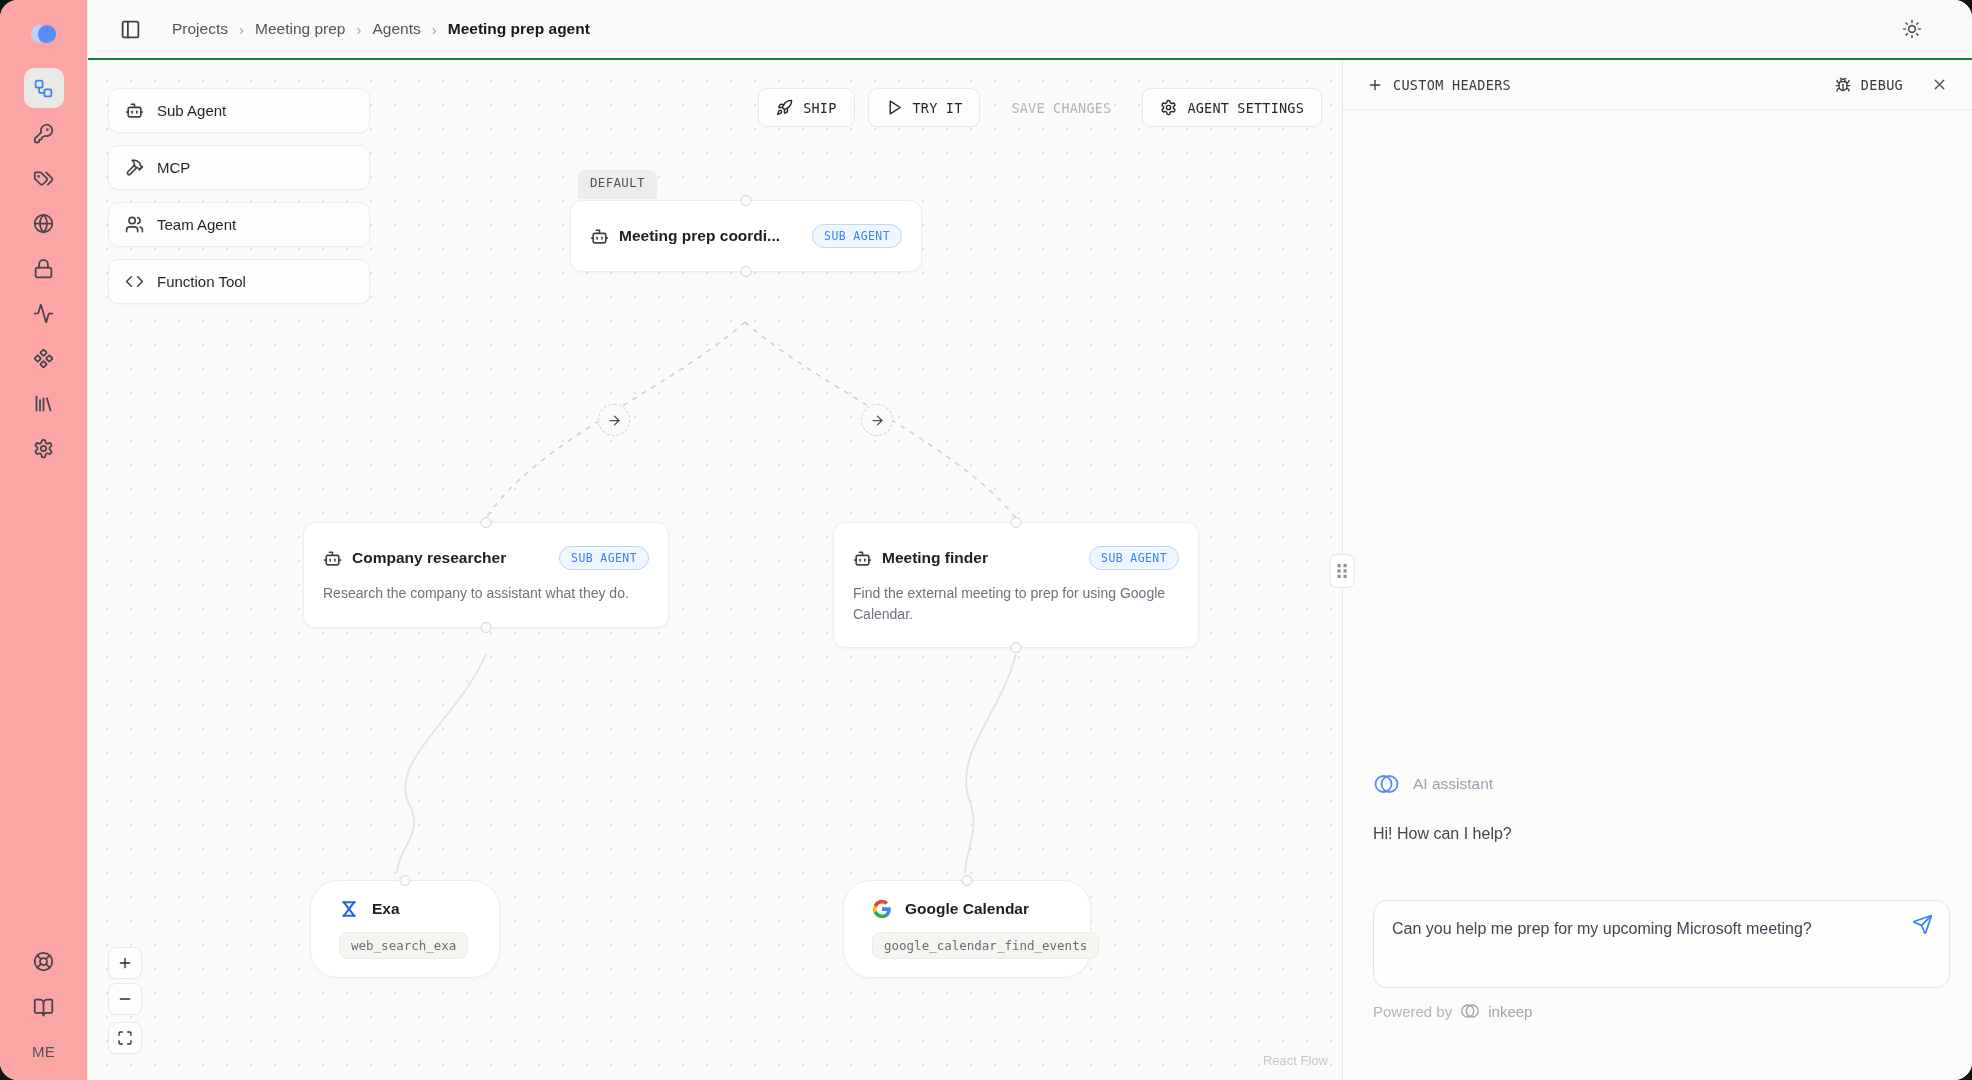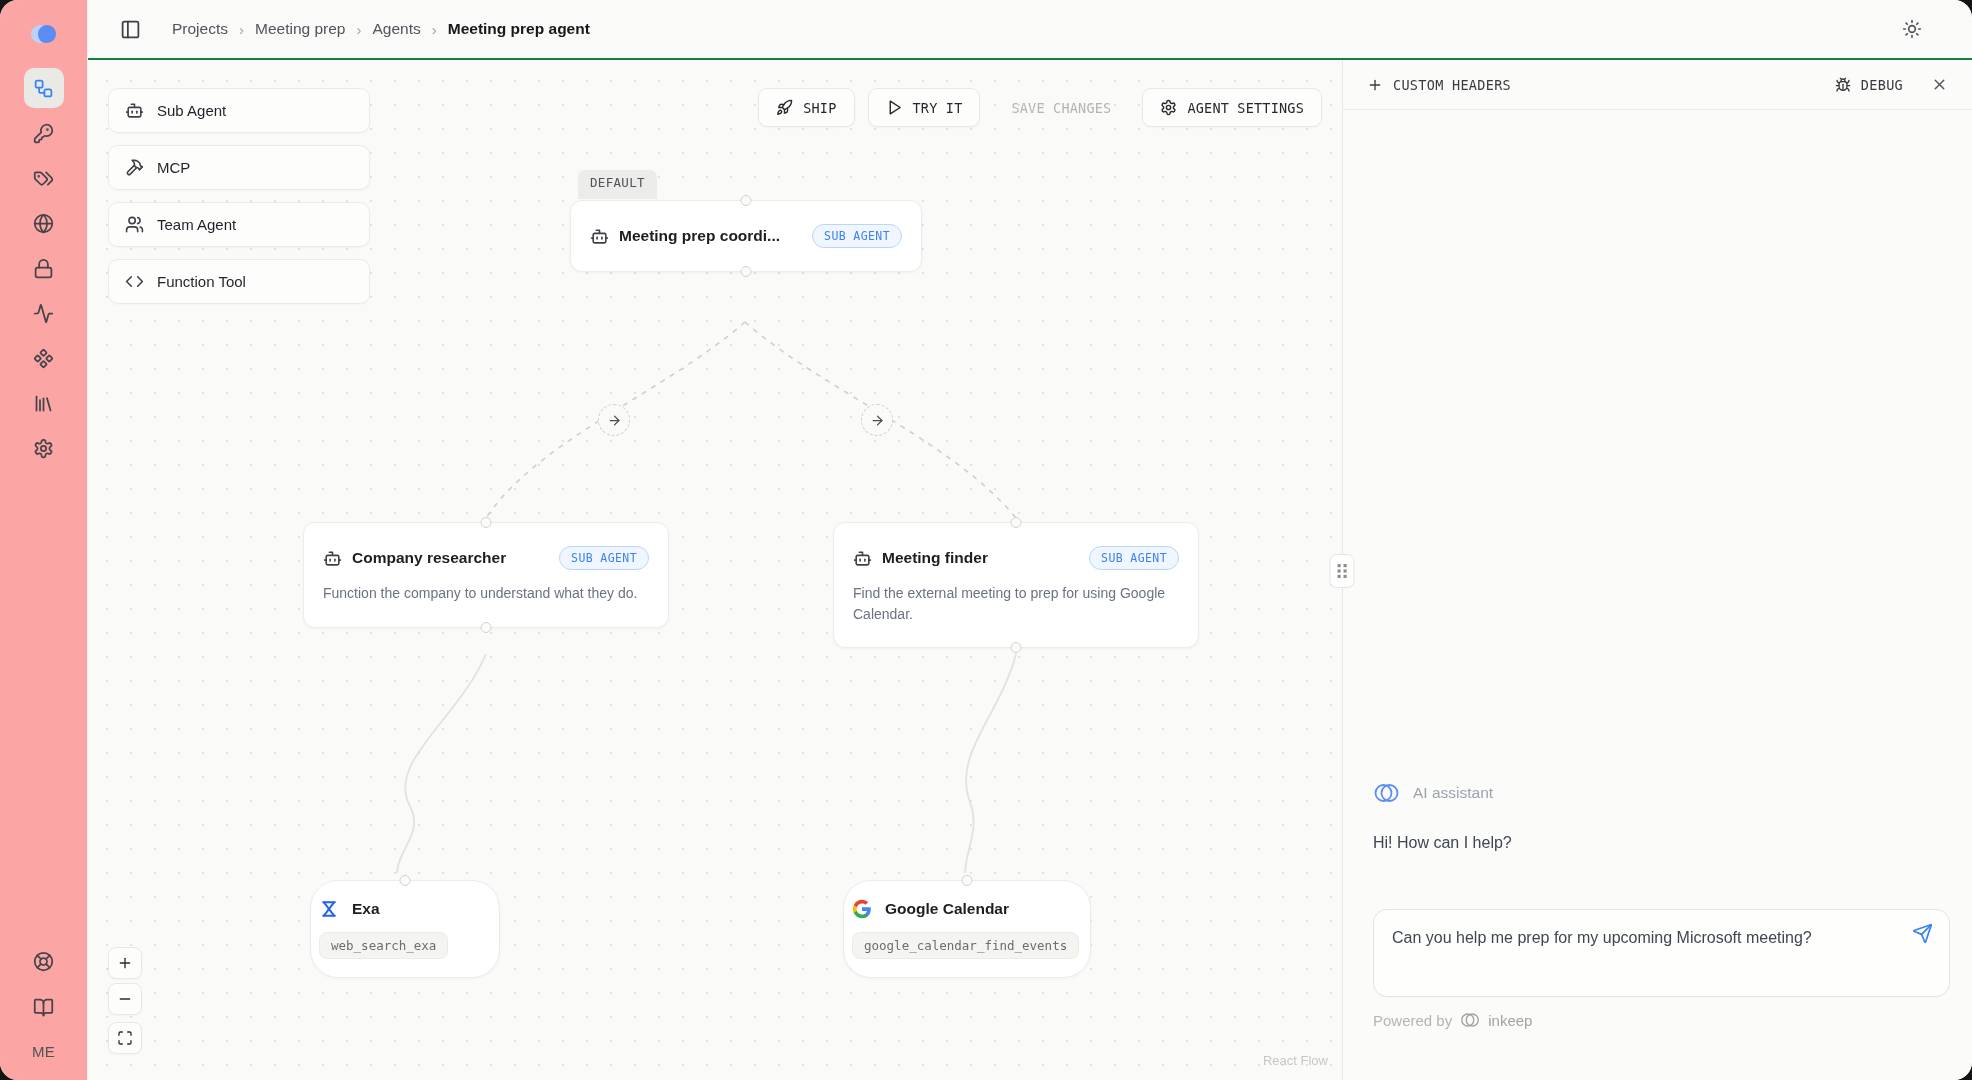--- a/index.html
+++ b/index.html
@@ -55,21 +55,21 @@
   .nrow svg.bot { width:19px; height:19px; color:#3f3f46; flex:none; }
   .ntitle { font-size:15.5px; font-weight:700; color:#1c1e21; white-space:nowrap; }
   .nbadge { margin-left:auto; font-family:"DejaVu Sans Mono", monospace; font-size:11.5px; color:#3b82f6; background:#eff6ff; border:1px solid #b9d7f8; border-radius:999px; padding:4px 11px; letter-spacing:.4px; white-space:nowrap; }
   .ndesc { margin-top:13px; font-size:14px; line-height:1.48; color:#6b7280; }
   .handle { position:absolute; left:50%; transform:translateX(-50%); width:11px; height:11px; border-radius:50%; background:#fbfbfa; border:1.5px solid #d2d2cf; cursor:crosshair; }
   .handle.t { top:-6px; } .handle.b { bottom:-6px; }
 
   #node-coordinator { left:482px; top:140px; width:352px; }
   #node-researcher  { left:215px; top:462px; width:366px; }
   #node-finder      { left:745px; top:462px; width:366px; }
-  .tool-node { border-radius:28px; padding:18px 8px; }
+  .tool-node { border-radius:28px; padding:18px 28px; }
   #node-exa  { left:222px; top:820px; width:190px; }
   #node-gcal { left:755px; top:820px; width:248px; }
   .tool-node .nrow { gap:13px; }
   .tool-tag { display:inline-block; margin-top:13px; font-family:"DejaVu Sans Mono", monospace; font-size:12.5px; color:#6d6d72; background:#f4f4f1; border:1px solid #ebebe8; border-radius:8px; padding:5px 11px; }
 
   .edge-marker { position:absolute; width:32px; height:32px; border-radius:50%; background:#fafaf9; border:1.5px dashed #d0d0cd; color:#4b4b50; display:flex; align-items:center; justify-content:center; }
   .edge-marker svg { width:15px; height:15px; }
 
   
   .zoomctl { position:absolute; left:20px; bottom:26px; display:flex; flex-direction:column; gap:4px; }
@@ -80,21 +80,21 @@
 
   
   .panel { position:absolute; left:1254px; right:0; top:0; bottom:0; background:#fbfbfa; border-left:1px solid #e8e8e5; }
   .p-head { height:50px; display:flex; align-items:center; padding:0 24px; border-bottom:1px solid #ececea; font-family:"DejaVu Sans Mono", monospace; font-size:13.5px; color:#3a3a40; letter-spacing:.3px; }
   .ph-btn { display:flex; align-items:center; gap:10px; background:none; border:none; font:inherit; color:inherit; letter-spacing:inherit; cursor:pointer; }
   .ph-btn svg { width:16px; height:16px; }
   .p-head .right { margin-left:auto; display:flex; align-items:center; gap:28px; }
   .x-btn { background:none; border:none; color:#52525b; cursor:pointer; }
   .x-btn svg { width:17px; height:17px; }
 
-  .chat { position:absolute; left:30px; right:22px; bottom:7px; }
+  .chat { position:absolute; left:30px; right:22px; bottom:16px; }
   .assist-row { display:flex; align-items:center; gap:13px; color:#9ca3af; font-size:15.5px; }
   .assist-msg { margin-top:29px; font-size:16px; color:#3f4651; }
   .input-box { margin-top:57px; position:relative; background:#fefefd; border:1px solid #e4e4e1; border-radius:14px; padding:15px 18px; height:88px; box-shadow:0 1px 2px rgba(0,0,0,.02); }
   .input-box textarea { width:calc(100% - 48px); height:54px; border:none; outline:none; resize:none; background:transparent; font-family:"Liberation Sans", sans-serif; font-size:16px; line-height:1.6; color:#3f4651; }
   .send-btn { position:absolute; right:16px; top:13px; background:none; border:none; color:#3b82f6; cursor:pointer; }
   .send-btn svg { width:21px; height:21px; }
   .powered { margin:14px 0 44px; display:flex; align-items:center; gap:7px; color:#b5b5b2; font-size:15px; text-decoration:none; cursor:pointer; }
   .powered .brand { color:#a3a3a0; }
 
   
@@ -341,21 +341,21 @@
               <path d="M12 8V4H8"></path>
               <rect width="16" height="12" x="4" y="8" rx="2"></rect>
               <path d="M2 14h2"></path>
               <path d="M20 14h2"></path>
               <path d="M15 13v2"></path>
               <path d="M9 13v2"></path>
             </svg>
           <span class="ntitle">Company researcher</span>
           <span class="nbadge">SUB AGENT</span>
         </div>
-        <div class="ndesc">Function the company to understand what they do.</div>
+        <div class="ndesc">Research the company to assistant what they do.</div>
         <span class="handle b"></span>
       </div>
 
       <div class="node" id="node-finder">
         <span class="handle t"></span>
         <div class="nrow">
           <svg class="ic bot" viewBox="0 0 24 24">
               <path d="M12 8V4H8"></path>
               <rect width="16" height="12" x="4" y="8" rx="2"></rect>
               <path d="M2 14h2"></path>

